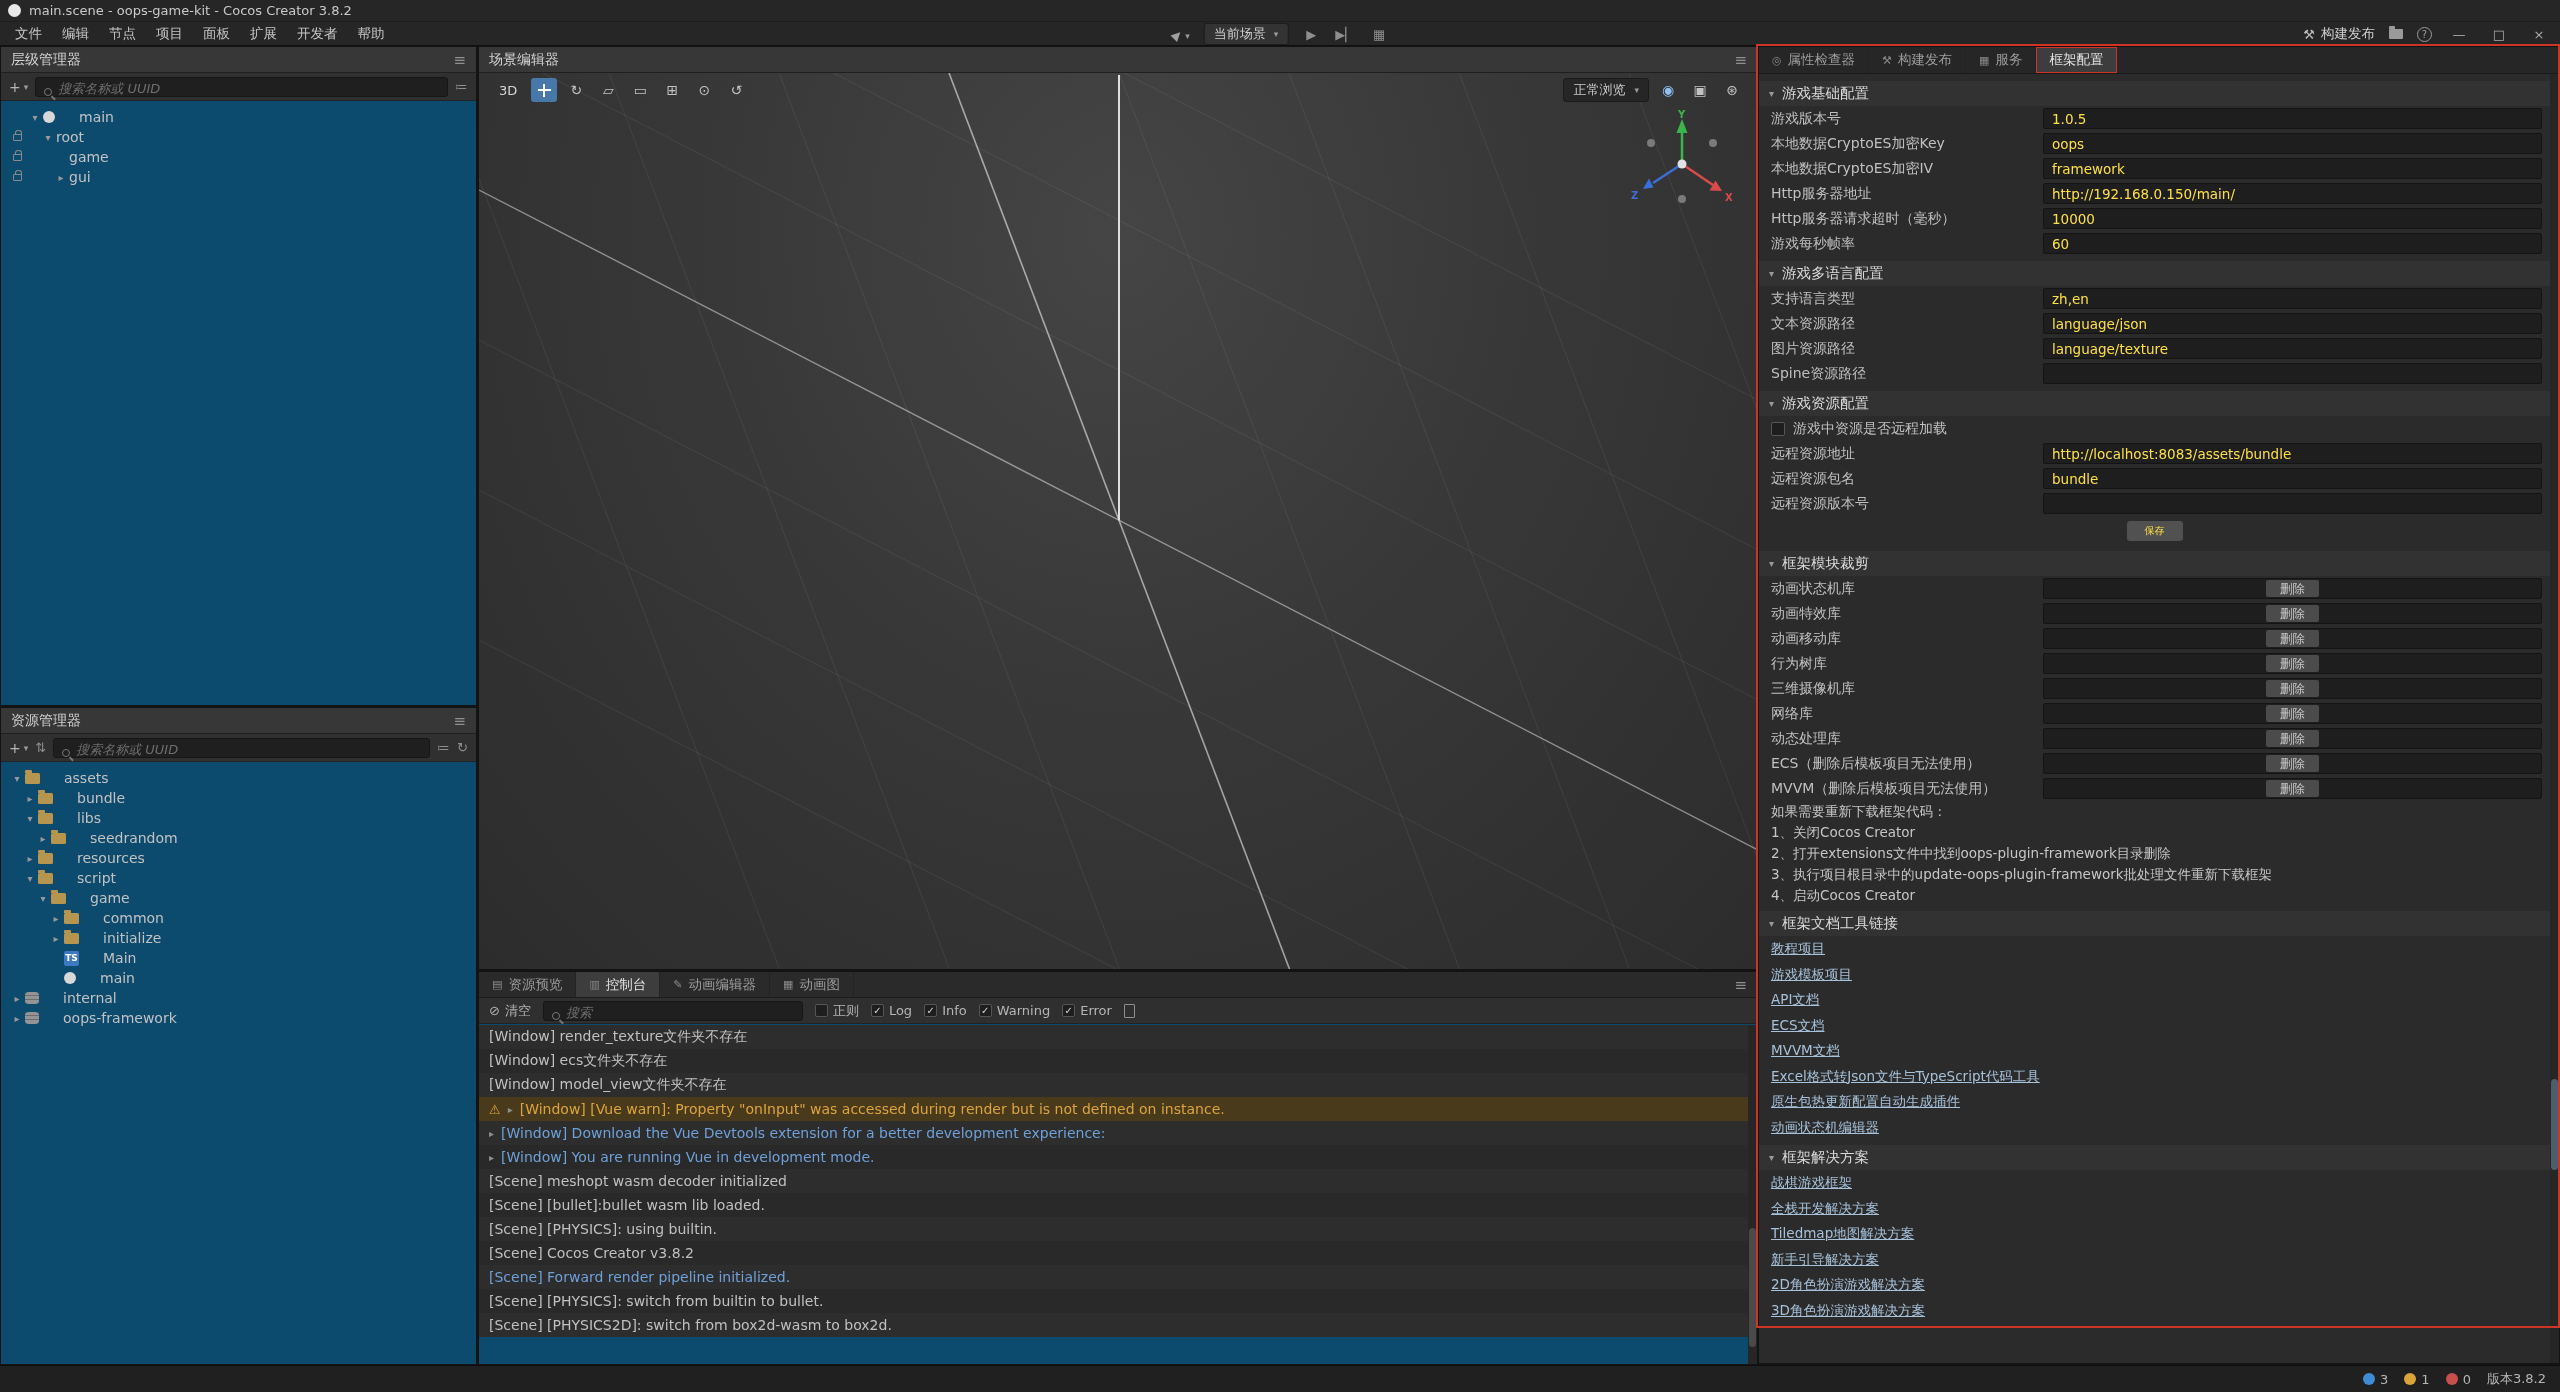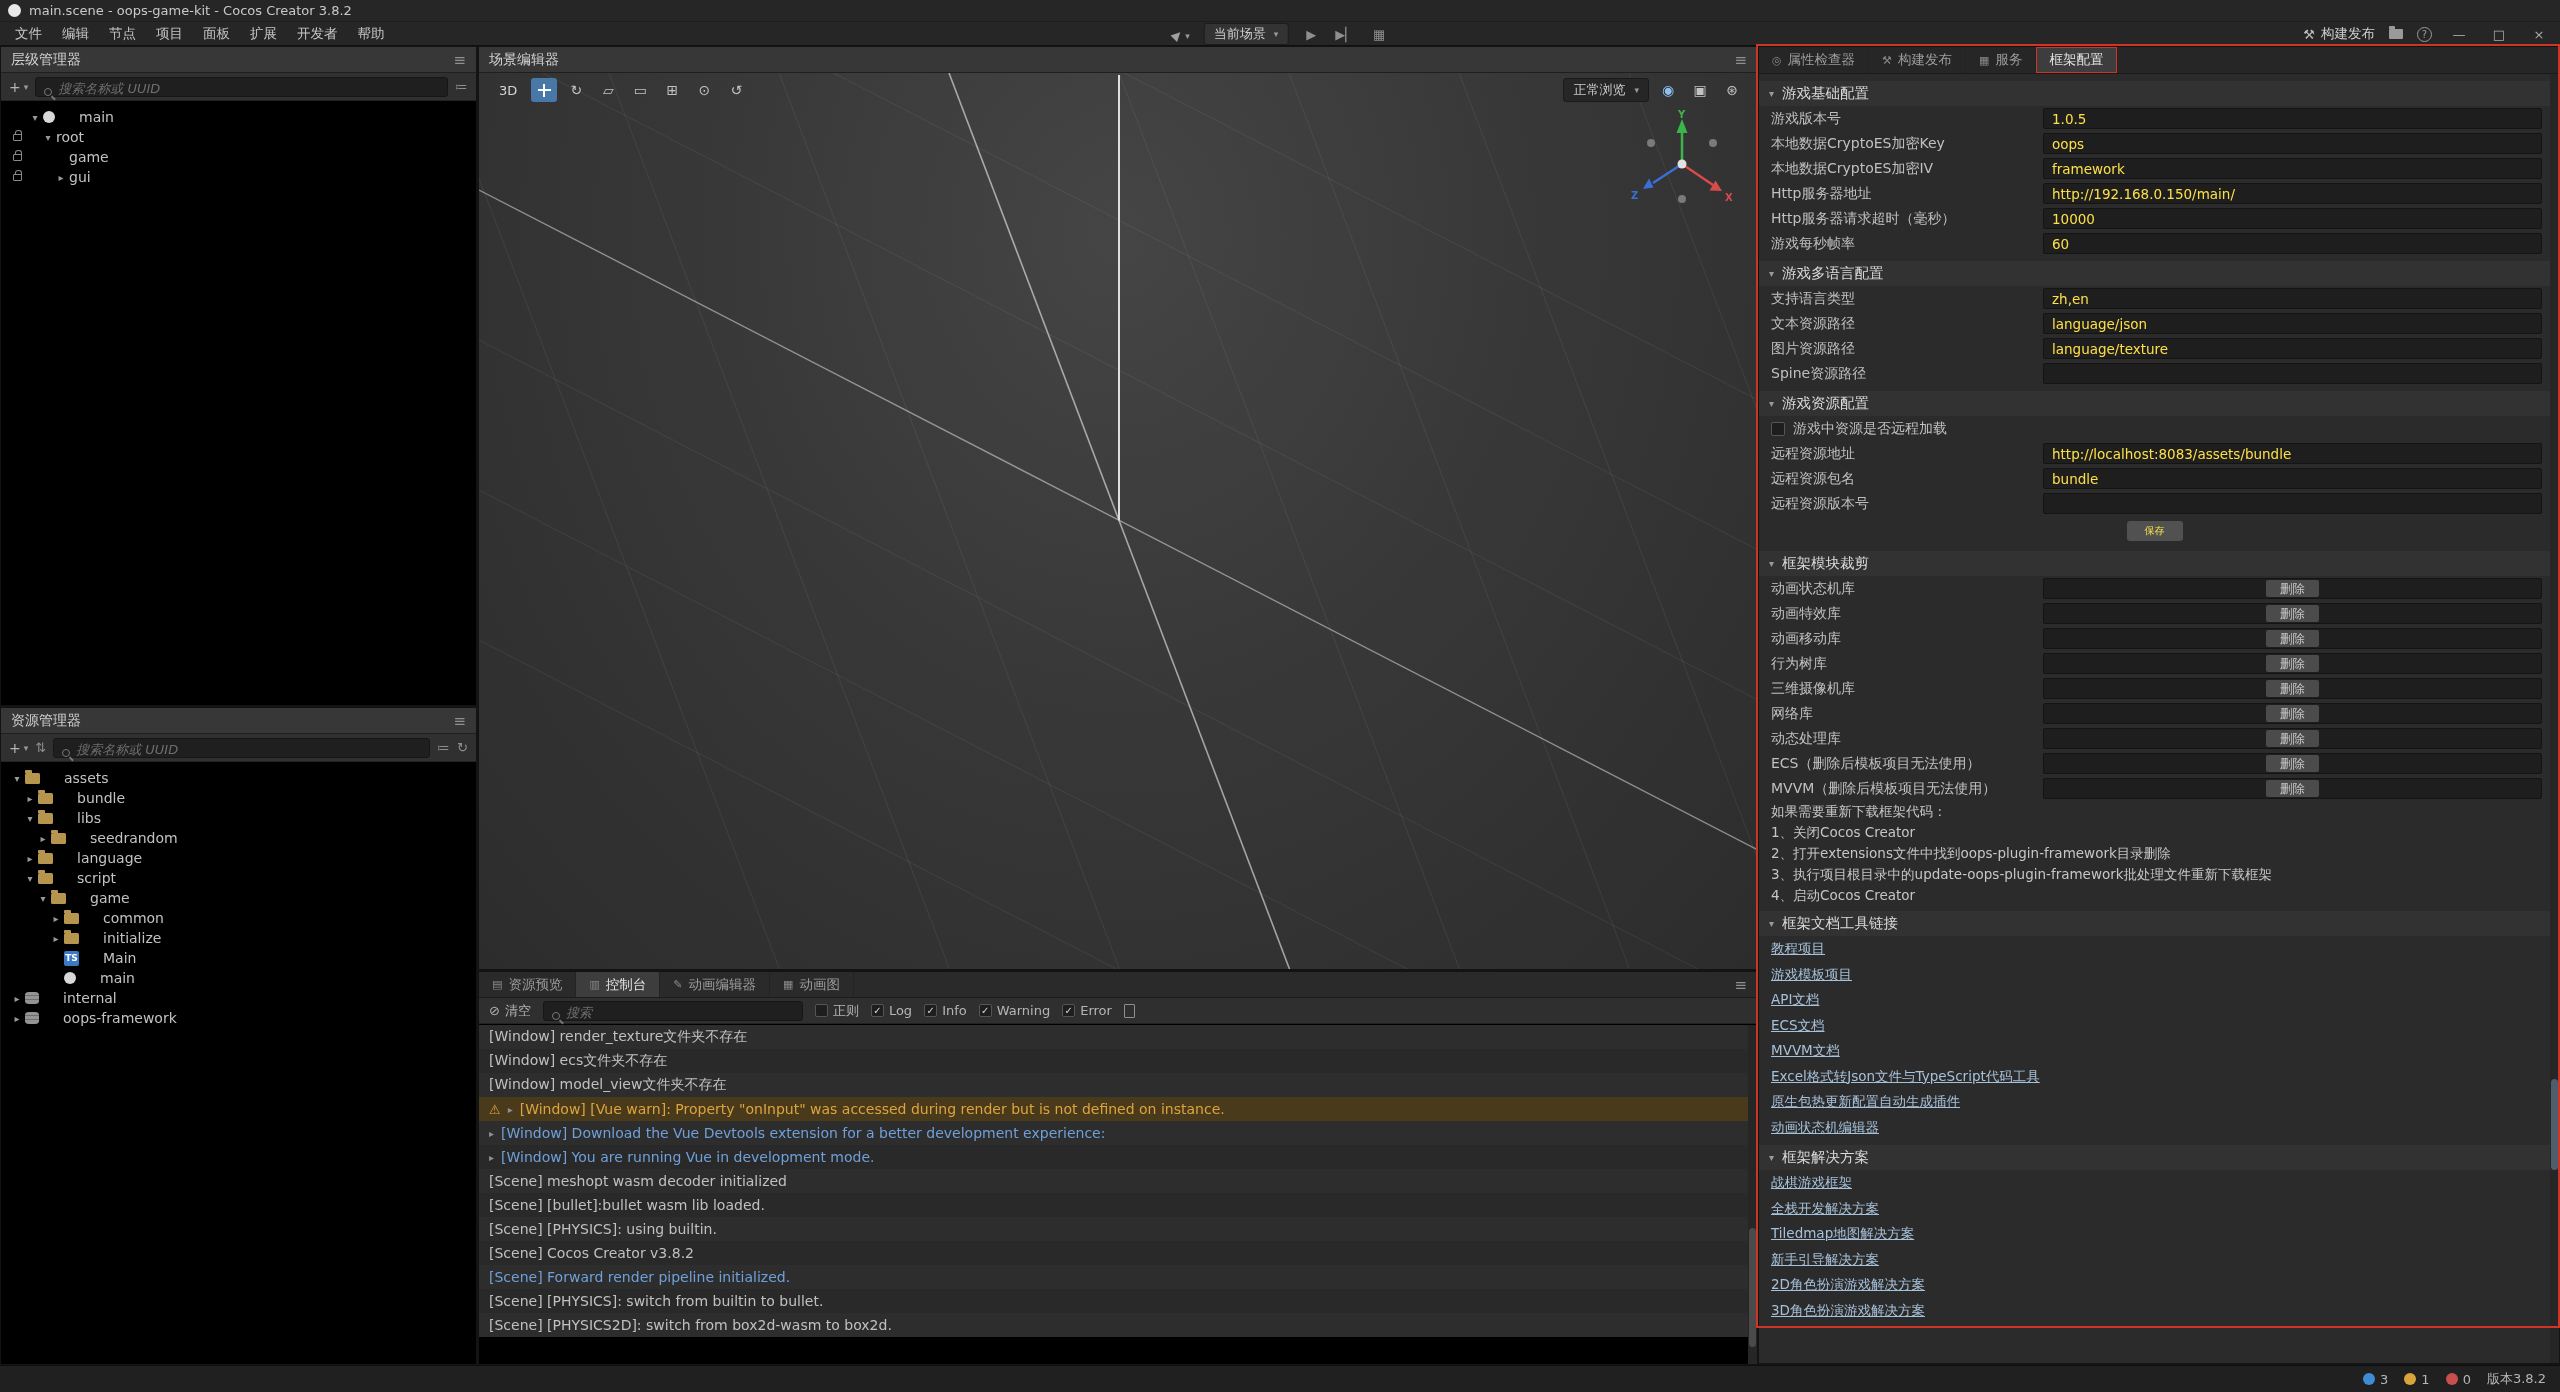--- a/index.html
+++ b/index.html
@@ -26,21 +26,21 @@
 .toolbar-right{position:absolute;right:8px;top:0;height:24px;display:flex;align-items:center;gap:14px}
 .build-btn{display:flex;align-items:center;gap:6px;color:#cfcfcf;font-size:13.5px}
 .build-ic{color:#bdbdbd;font-size:13px}
 .mini-folder{width:14px;height:10px;background:#9a9a9a;border-radius:1px;position:relative;display:inline-block}
 .mini-folder::before{content:"";position:absolute;top:-3px;left:0;width:6px;height:3px;background:#9a9a9a;border-radius:1px 1px 0 0}
 .help-circ{width:15px;height:15px;border-radius:50%;border:1.5px solid #9a9a9a;color:#9a9a9a;
            font-size:10px;display:flex;align-items:center;justify-content:center}
 .win-btn{color:#ababab;width:26px;text-align:center;font-size:13px}
 
 
-.panel{position:absolute;background:#000000;border:1px solid #131313}
+.panel{position:absolute;background:#0c4a6e;border:1px solid #131313}
 .panel-header{height:26px;background:#373737;display:flex;align-items:center;gap:8px;
               padding:0 10px;font-size:14px;color:#d2d2d2;border-bottom:1px solid #1f1f1f}
 .spacer{flex:1}
 .hdr-icon{color:#8f8f8f;font-size:15px}
 .panel-toolbar{height:28px;display:flex;align-items:center;gap:7px;padding:0 8px;
                background:#303030;border-bottom:1px solid #232323}
 .add-btn{color:#b5b5b5;font-size:14px;display:flex;align-items:center;gap:3px}
 .searchbox{flex:1;height:20px;background:#1f1f1f;border:1px solid #161616;border-radius:3px;
            display:flex;align-items:flex-end;gap:6px;padding:0 8px}
 .searchbox input{flex:1;background:transparent;border:none;outline:none;color:#bbb;
@@ -285,21 +285,21 @@
             <span class="icon-folder"></span>
           </span>
           <span>seedrandom</span>
         </div>
       <div class="trow">
           <span style="width:15px"></span>
           <span class="tw">▸</span>
           <span class="ticon">
             <span class="icon-folder"></span>
           </span>
-          <span>language</span>
+          <span>resources</span>
         </div>
       <div class="trow">
           <span style="width:15px"></span>
           <span class="tw">▾</span>
           <span class="ticon">
             <span class="icon-folder"></span>
           </span>
           <span>script</span>
         </div>
       <div class="trow">

